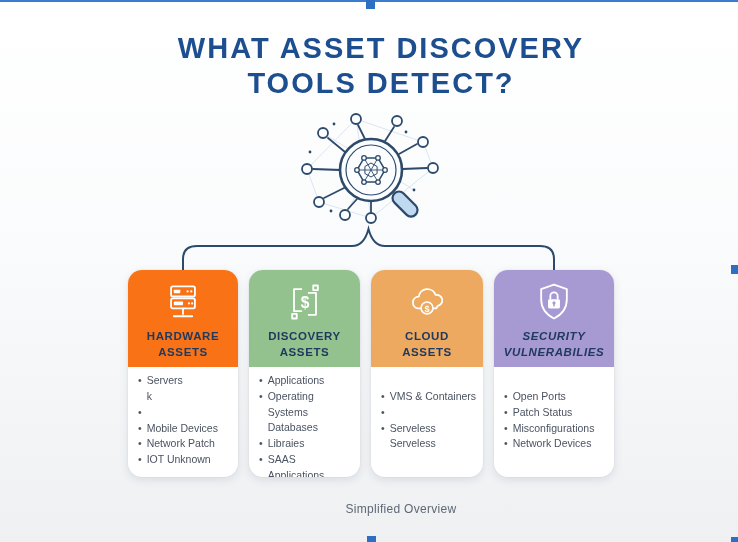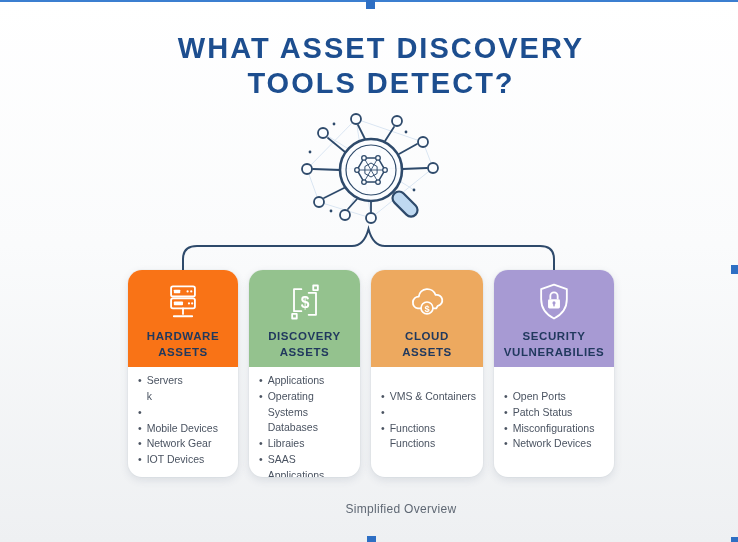--- a/index.html
+++ b/index.html
@@ -178,25 +178,25 @@
             </li>
             <li>
               <span class="bullet">•</span>
             </li>
             <li>
               <span class="bullet">•</span>
               <span class="item-text">Mobile Devices</span>
             </li>
             <li>
               <span class="bullet">•</span>
-              <span class="item-text">Network Gear</span>
-            </li>
-            <li>
-              <span class="bullet">•</span>
-              <span class="item-text">IOT Devices</span>
+              <span class="item-text">Network Patch</span>
+            </li>
+            <li>
+              <span class="bullet">•</span>
+              <span class="item-text">IOT Unknown</span>
             </li>
           </ul>
       </div>
     </div>
 
     <div class="card">
       <div class="card-head" style="background-color: rgb(148, 194, 142);">
         <div class="card-icon">
           <svg viewBox="0 0 48 48">
             <g fill="none" stroke="#ffffff" stroke-width="2" stroke-linecap="round" stroke-linejoin="round">
@@ -250,28 +250,28 @@
         <ul class="card-list">
             <li>
               <span class="bullet">•</span>
               <span class="item-text">VMS &amp; Containers</span>
             </li>
             <li>
               <span class="bullet">•</span>
             </li>
             <li>
               <span class="bullet">•</span>
-              <span class="item-text">Functions Functions</span>
+              <span class="item-text">Serveless Serveless</span>
             </li>
           </ul>
       </div>
     </div>
 
     <div class="card">
-      <div class="card-head" style="background-color: rgb(167, 154, 211);">
+      <div class="card-head" style="background-color: rgb(167, 154, 211); font-style: italic;">
         <div class="card-icon">
           <svg viewBox="0 0 48 48">
             <path d="M24,5 L38,10 V21 C38,31.5 32,38 24,42 C16,38 10,31.5 10,21 V10 Z" fill="none" stroke="#ffffff" stroke-width="2" stroke-linejoin="round"></path>
             <path d="M20,21 v-3.5 a4,4 0 0 1 8,0 V21" fill="none" stroke="#ffffff" stroke-width="2"></path>
             <rect x="17.5" y="21" width="13" height="10" rx="1.6" fill="#ffffff"></rect>
             <circle cx="24" cy="25" r="1.7" class="fill-card" fill="#a79ad3"></circle>
             <rect x="23.2" y="25.6" width="1.6" height="3.2" class="fill-card" fill="#a79ad3"></rect>
           </svg>
         </div>
         <div class="card-title">SECURITY

